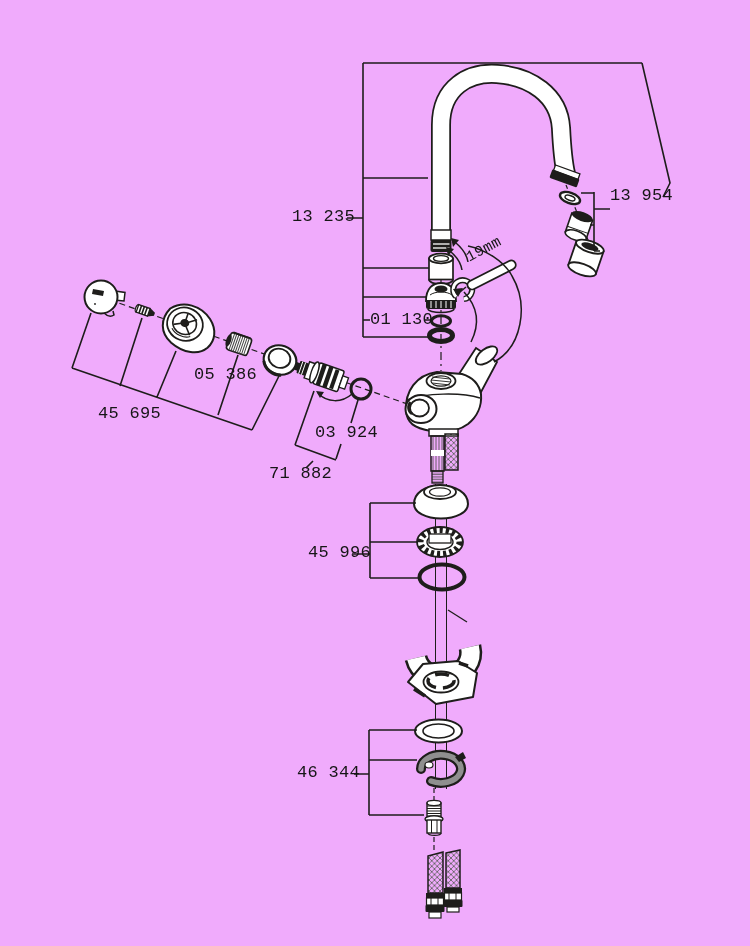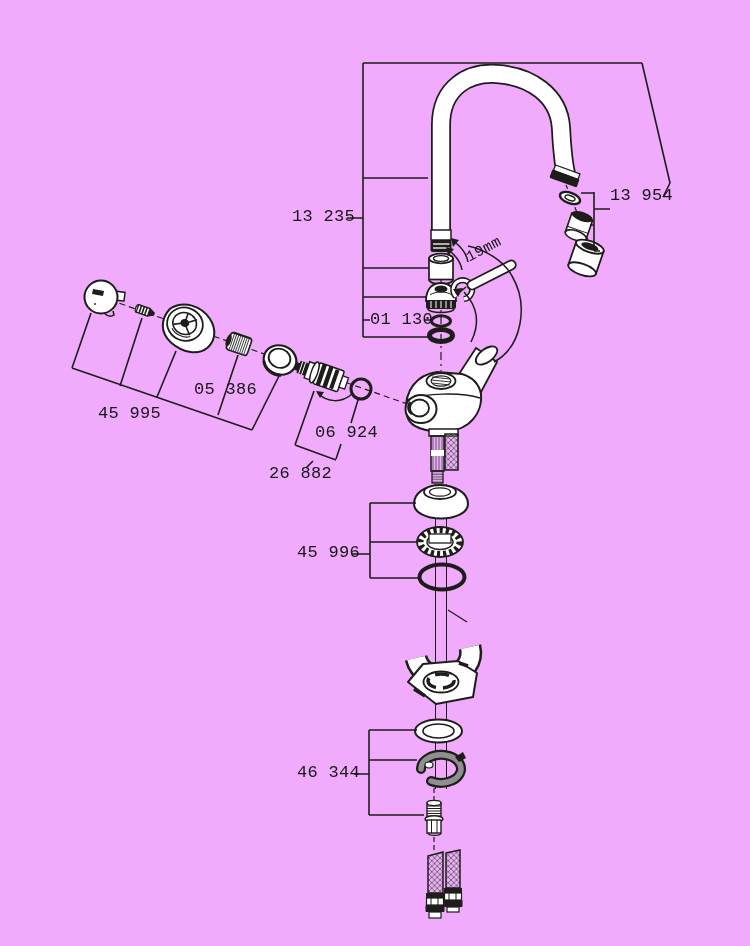--- a/index.html
+++ b/index.html
@@ -266,20 +266,20 @@
     <polygon points="451,238 459,240 453,247" fill="#1e1d1b" stroke="none"></polygon>
     <polygon points="446,247 454,249 448,256" fill="#1e1d1b" stroke="none"></polygon>
     <polygon points="453,289 463,288 458,297" fill="#1e1d1b" stroke="none"></polygon>
   </g>
 </svg>
 
 <div class="lbl" style="left:292px;top:208px">13 235</div>
 <div class="lbl" style="left:610px;top:187px">13 954</div>
 <div class="lbl" style="left:370px;top:311px">01 130</div>
 <div class="lbl lbl-rot" style="left:468px;top:251px">19mm</div>
-<div class="lbl" style="left:98px;top:405px">45 995</div>
-<div class="lbl" style="left:194px;top:381px">05 386</div>
-<div class="lbl" style="left:315px;top:424px">06 924</div>
-<div class="lbl" style="left:269px;top:465px">26 882</div>
-<div class="lbl" style="left:297px;top:544px">45 996</div>
+<div class="lbl" style="left:98px;top:405px">45 695</div>
+<div class="lbl" style="left:194px;top:366px">05 386</div>
+<div class="lbl" style="left:315px;top:424px">03 924</div>
+<div class="lbl" style="left:269px;top:465px">71 882</div>
+<div class="lbl" style="left:308px;top:544px">45 996</div>
 <div class="lbl" style="left:297px;top:764px">46 344</div>
 
 </div>
 
 </body></html>

